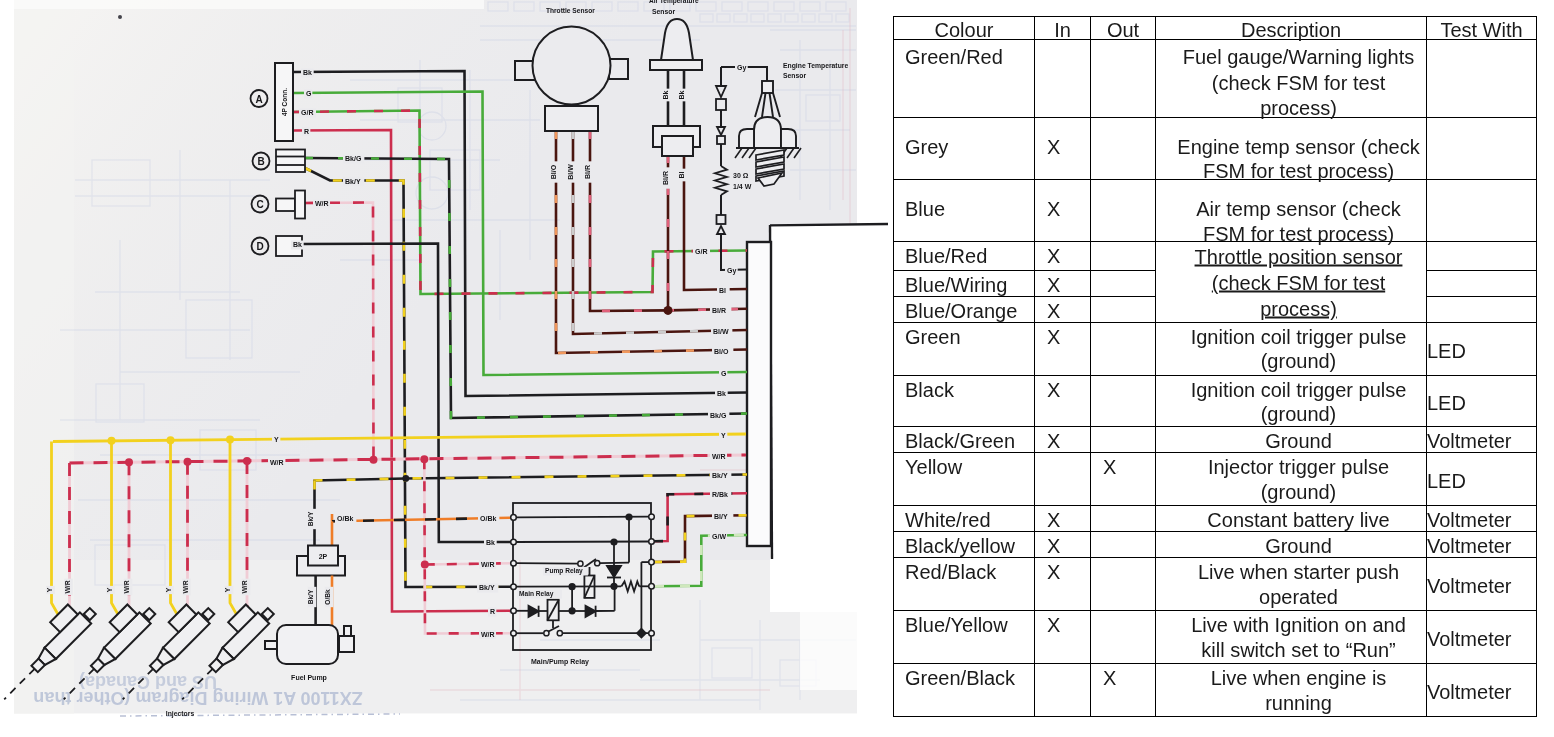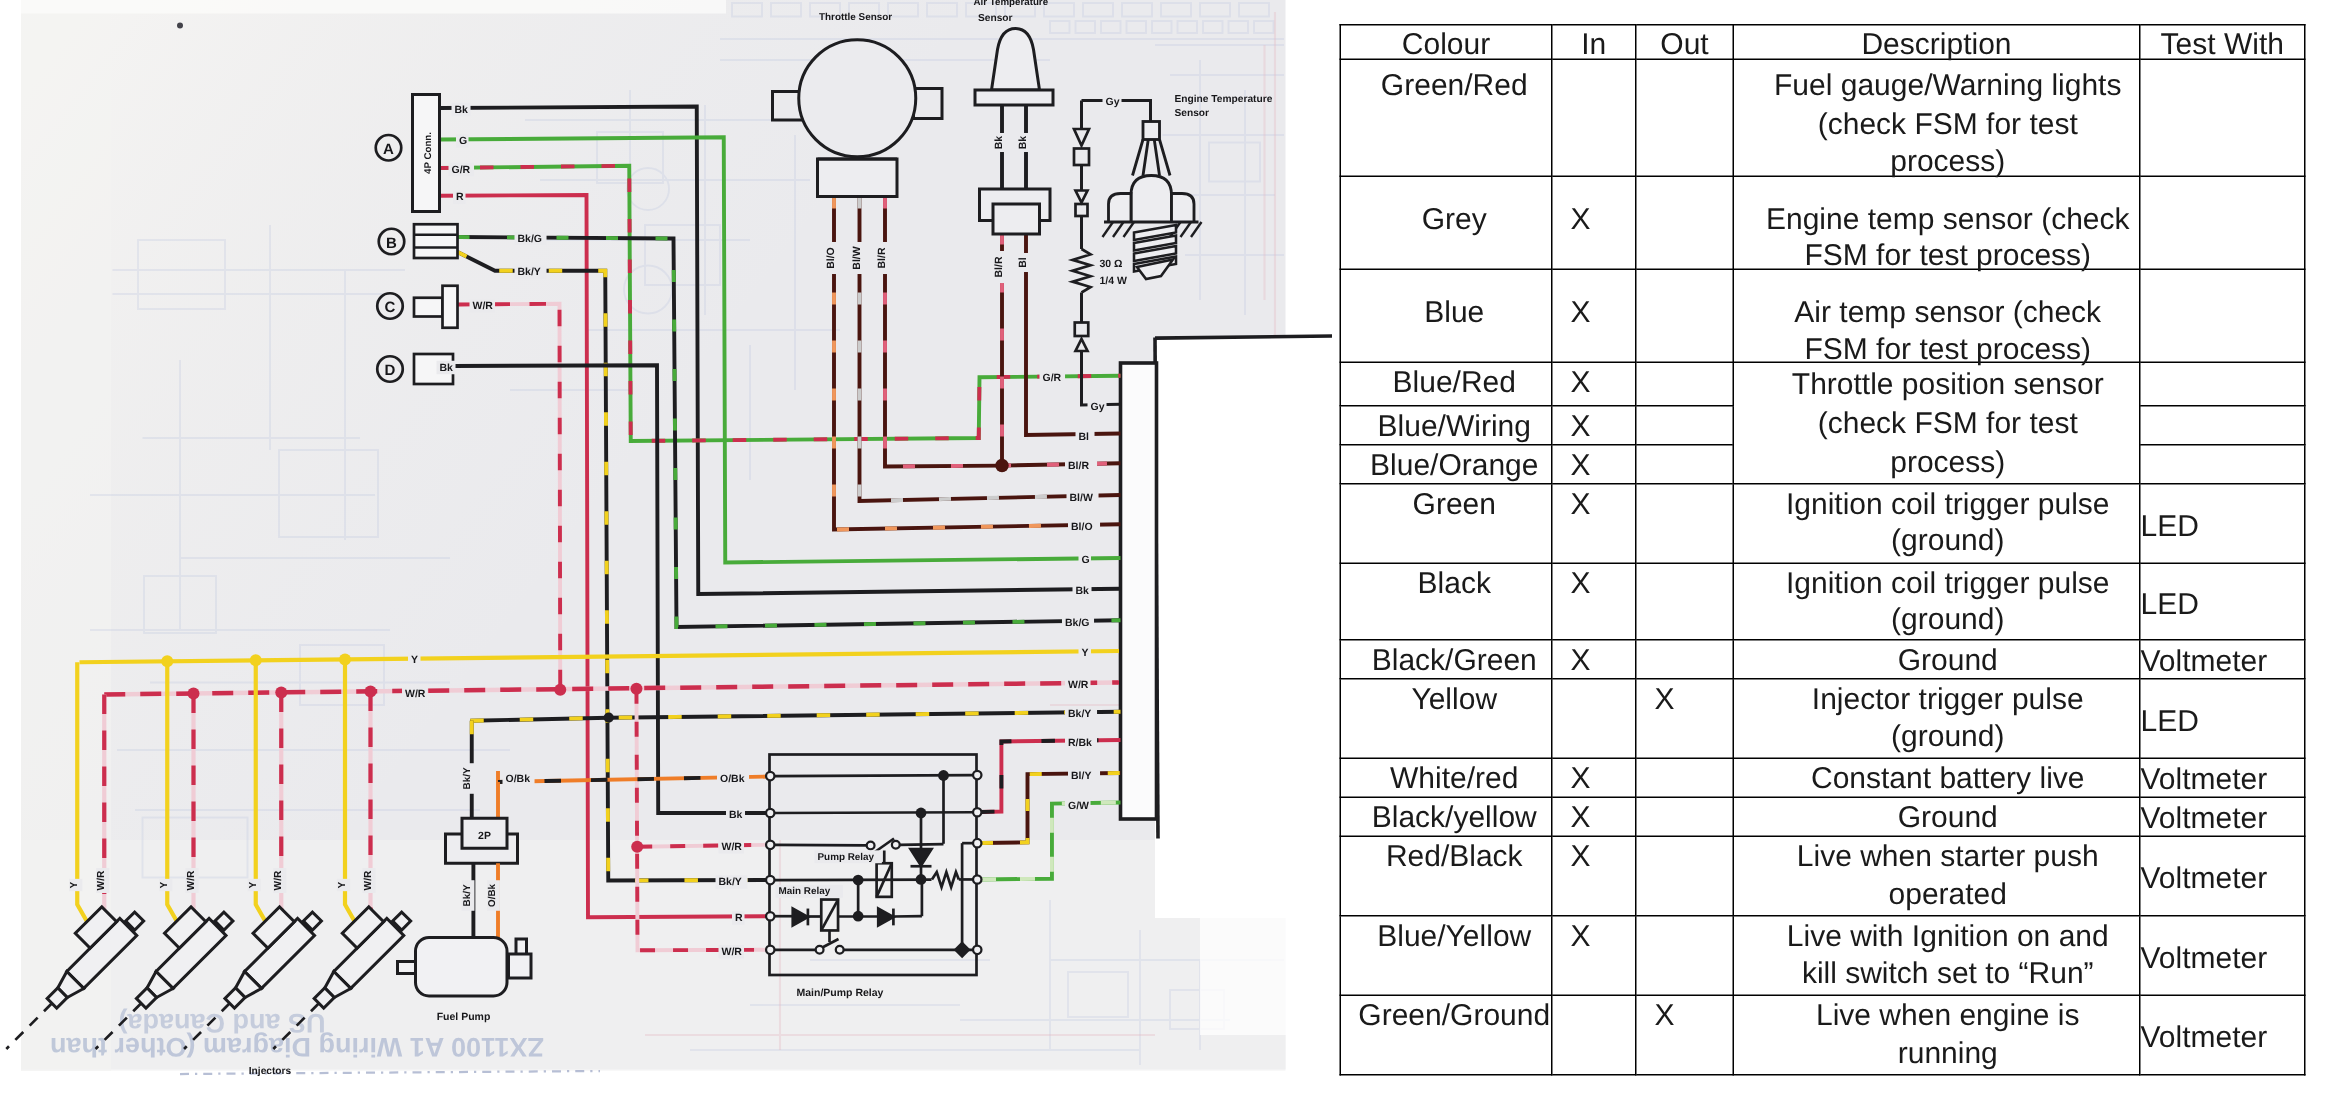--- a/index.html
+++ b/index.html
@@ -3,30 +3,30 @@
 <meta charset="utf-8">
 <style>
   html,body { margin:0; padding:0; background:#ffffff; width:1554px; height:737px; overflow:hidden;
     font-family:"Liberation Sans", sans-serif; }
   #scan { position:absolute; left:0; top:0; width:888px; height:737px; }
   #tablewrap { position:absolute; left:893px; top:16px; }
   table { border-collapse:collapse; table-layout:fixed; width:643px; height:679px; }
   td, th { border:1.6px solid #000; padding:0; vertical-align:top; color:#1a1a1a;
     font-size:20px; line-height:24.6px; }
   th { font-weight:normal; text-align:center; height:21px; line-height:22px; }
-  td.c { padding-left:11px;text-align:center; }
+  td.c { padding-left:11px; }
   td.x { padding-left:12px; }
   td.d { padding-left:15px;text-align:center; }
   td.t { vertical-align:middle; }
   .ul { text-decoration-color:#1f4e9c; }
   .s2 { transform:translateY(1.5px); }
   .s4 { transform:translateY(4.5px);margin-top:12px; }
   .s5 { transform:translateY(5px); }
   .s3 { transform:translateY(2px); }
-  .lh26 { line-height:26.1px; }
+  .lh26 { line-height:26.1px;text-decoration:underline; }
   .lh255 { line-height:25.5px; display:inline-block; }
   th div { transform:translateY(2px); }
   col.w1 { width:141px; } col.w2 { width:56px; } col.w3 { width:65px; }
   col.w4 { width:271px; } col.w5 { width:110px; }
 </style>
 </head>
 <body>
 
 <div id="scan">
 <svg width="888" height="737" viewBox="0 0 888 737">
@@ -815,21 +815,21 @@
           <td class="d">
             <div class="s2">Live with Ignition on and<br>kill switch set to “Run”</div>
           </td>
           <td class="t">
             <div class="s3">Voltmeter</div>
           </td>
         </tr>
 
 <tr style="height:52.8px">
           <td class="c">
-            <div class="s2">Green/Ground</div>
+            <div class="s2">Green/Black</div>
           </td>
           <td class="x">
             <div class="s2"></div>
           </td>
           <td class="x">
             <div class="s2">X</div>
           </td>
           <td class="d">
             <div class="s2">Live when engine is<br>running</div>
           </td>

